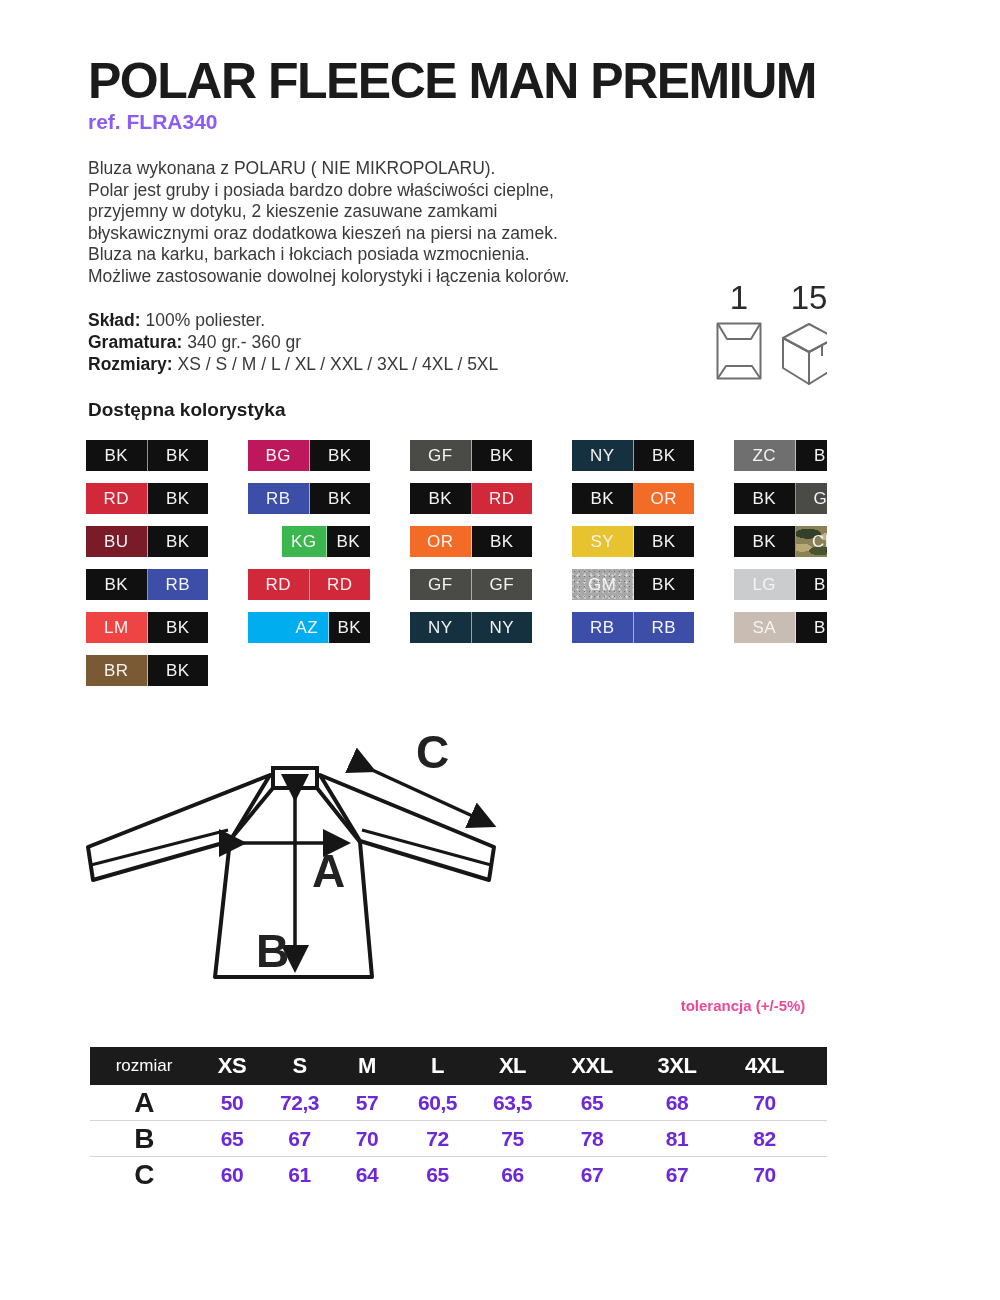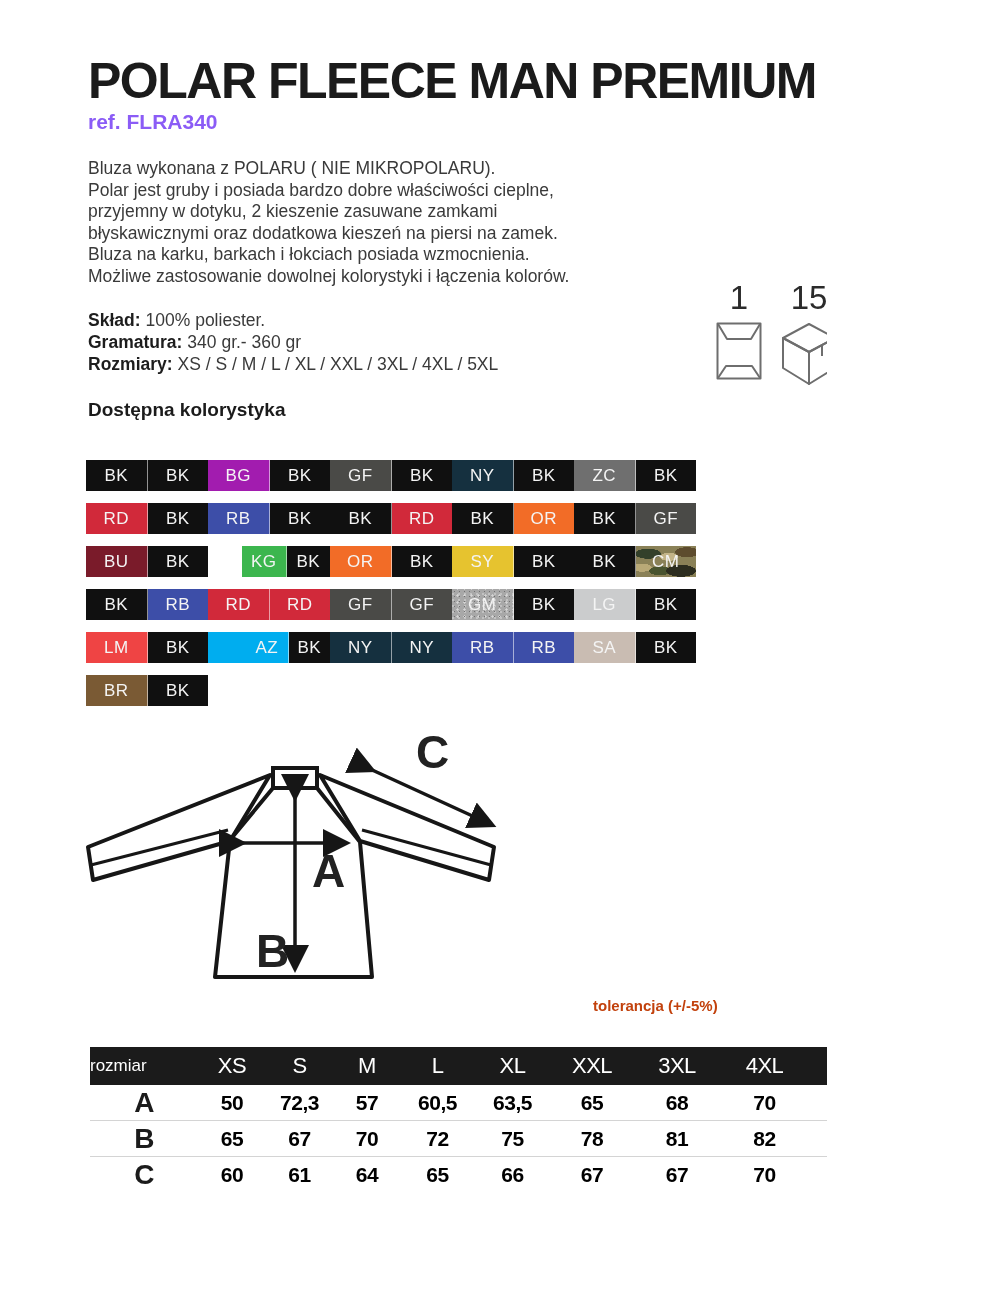--- a/index.html
+++ b/index.html
@@ -28,21 +28,21 @@
   .spec-label { font-weight:bold; color:#1d1d1d; margin-right:5px; }
   .colors-heading {
     position:absolute; left:88px; top:399px;
     font-size:19px; font-weight:bold; color:#1b1b1b;
   }
   
   .packaging { position:absolute; left:716px; top:280px; display:flex; gap:18px; align-items:flex-start; }
   .pack-unit { display:flex; flex-direction:column; align-items:center; }
   .pack-count { font-size:33px; color:#2b2b2b; line-height:36px; margin-bottom:6px; }
   
-  .color-grid { position:absolute; left:86px; top:460px; display:flex; }
+  .color-grid { position:absolute; left:86px; top:440px; display:flex; gap:40px; }
   .color-col { display:flex; flex-direction:column; gap:12px; }
   .swatch { width:122px; height:31px; display:flex; }
   .half { flex:1; display:flex; align-items:center; justify-content:center; position:relative; }
   .half.left { border-right:1px solid rgba(255,255,255,0.55); }
   .half-label { color:#f4f4f4; font-size:17px; letter-spacing:0.5px; }
   .texture-gm {
     background-color:#a8a8a8;
     background-image:
       radial-gradient(circle, #6f6f6f 22%, transparent 23%),
       radial-gradient(circle, #d6d6d6 20%, transparent 21%),
@@ -59,34 +59,34 @@
       radial-gradient(ellipse 24px 10px at 85% 20%, #5d4c2e 49%, transparent 50%),
       radial-gradient(ellipse 22px 9px at 40% 80%, #49542f 49%, transparent 50%),
       radial-gradient(ellipse 18px 8px at 55% 35%, #c3b488 49%, transparent 50%),
       radial-gradient(ellipse 20px 8px at 10% 70%, #b9a977 49%, transparent 50%);
   }
   
   .diagram { position:absolute; left:80px; top:735px; }
   
   .tolerance {
     position:absolute; left:593px; top:997px; width:300px;
-    text-align:left; font-size:15px; font-weight:bold; color:#c2410c;
+    text-align:center; font-size:15px; font-weight:bold; color:#ec4899;
   }
   .size-table { position:absolute; left:90px; top:1047px; width:803px; }
   .table-header, .tr {
     display:grid;
     grid-template-columns:108px 68px 67px 68px 73px 77px 82px 88px 87px 85px;
     align-items:center;
   }
   .table-header { background:#1b1b1b; height:38px; color:#ffffff; }
-  .corner { font-size:17px; font-weight:normal; }
-  .th { font-size:22px; font-weight:normal; text-align:center; letter-spacing:-0.5px; }
+  .corner { font-size:17px; font-weight:normal; text-align:center; }
+  .th { font-size:22px; font-weight:bold; text-align:center; letter-spacing:-0.5px; }
   .tr { height:36px; }
   .tr.sep { border-bottom:1px solid #d4d4d4; }
-  .td { text-align:center; font-size:21px; font-weight:bold; color:#000000; letter-spacing:-0.5px; }
+  .td { text-align:center; font-size:21px; font-weight:bold; color:#6d28d9; letter-spacing:-0.5px; }
   .rowlabel { font-size:28px; color:#1b1b1b; }
 </style>
 </head>
 <body>
 
 <div class="page">
 
   <div class="title">POLAR FLEECE MAN PREMIUM</div>
   <div class="ref">ref. FLRA340</div>
 
@@ -177,21 +177,21 @@
           <div class="half left" style="background: rgb(122, 90, 52);">
             <span class="half-label">BR</span>
           </div>
           <div class="half right" style="background: rgb(16, 16, 16);">
             <span class="half-label">BK</span>
           </div>
         </div>
       </div>
       <div class="color-col">
         <div class="swatch">
-          <div class="half left" style="background: #a21caf;">
+          <div class="half left" style="background: #be185d;">
             <span class="half-label">BG</span>
           </div>
           <div class="half right" style="background: rgb(16, 16, 16);">
             <span class="half-label">BK</span>
           </div>
         </div>
         <div class="swatch">
           <div class="half left" style="background: rgb(61, 78, 168);">
             <span class="half-label">RB</span>
           </div>

